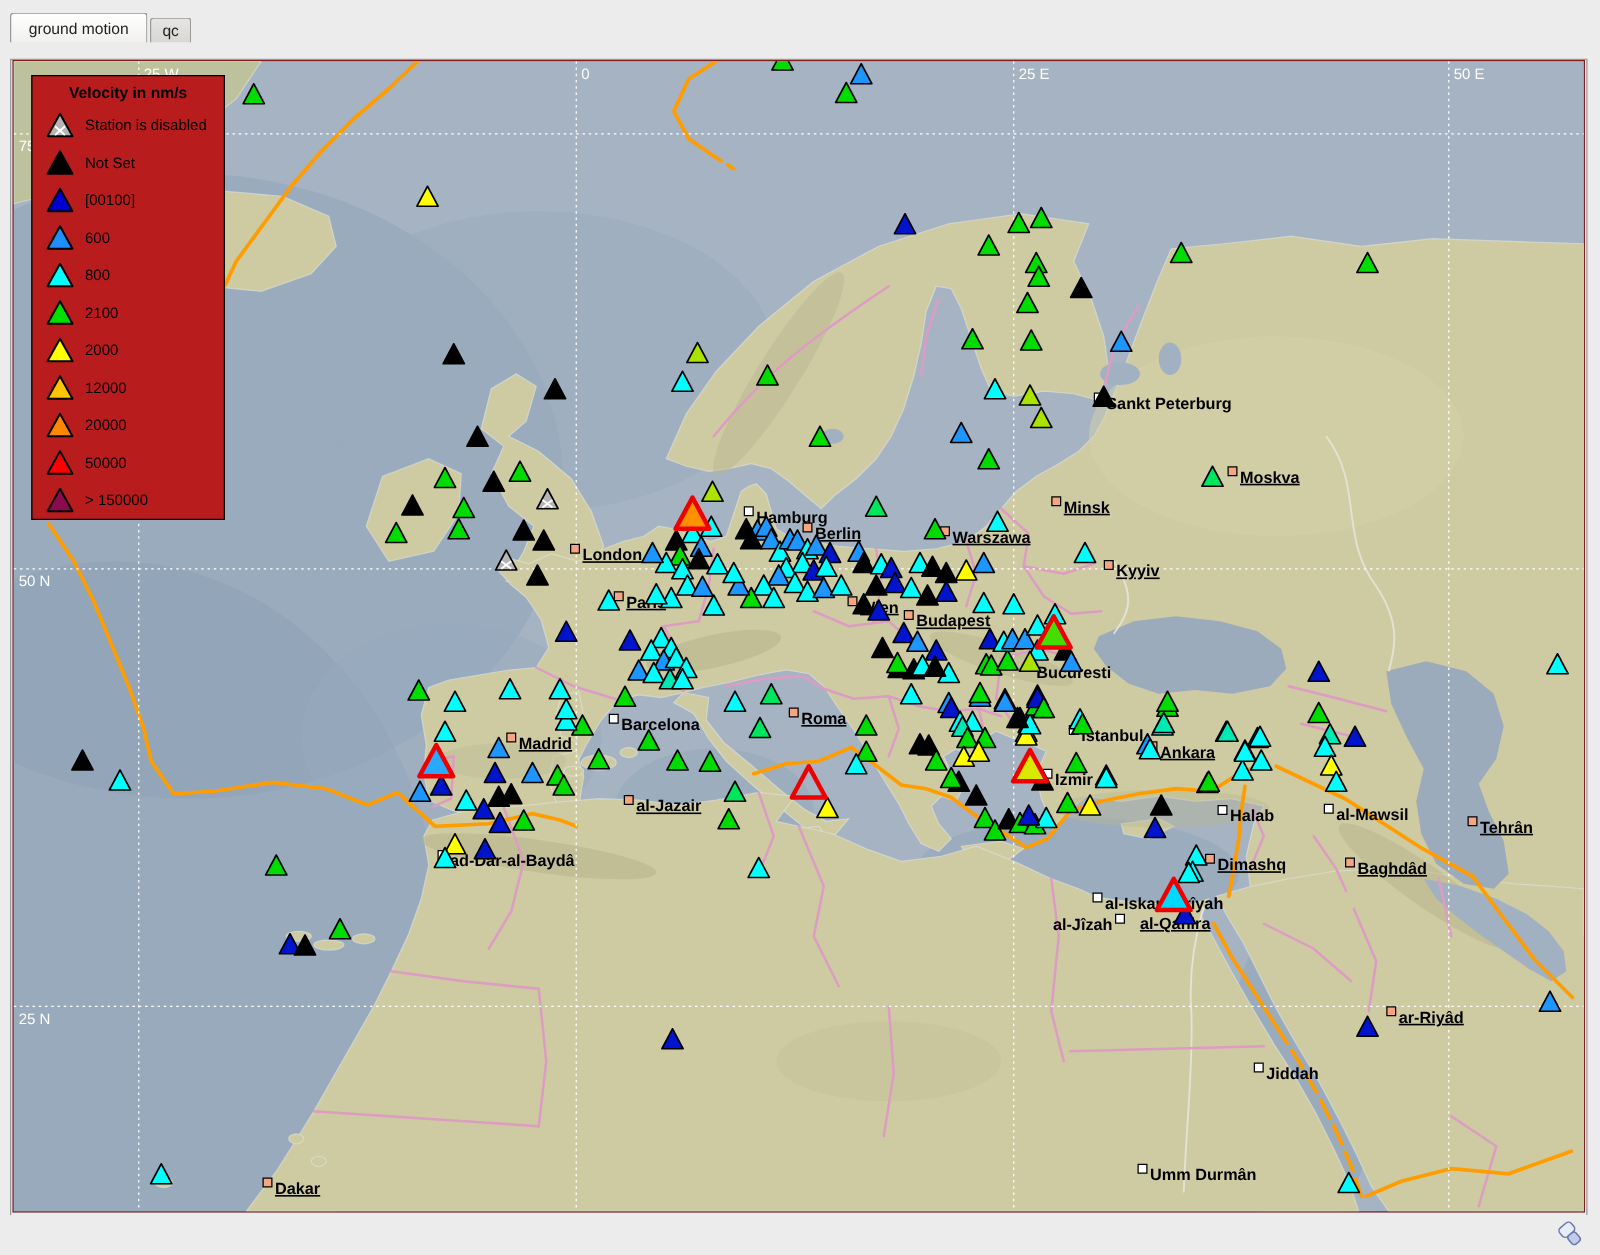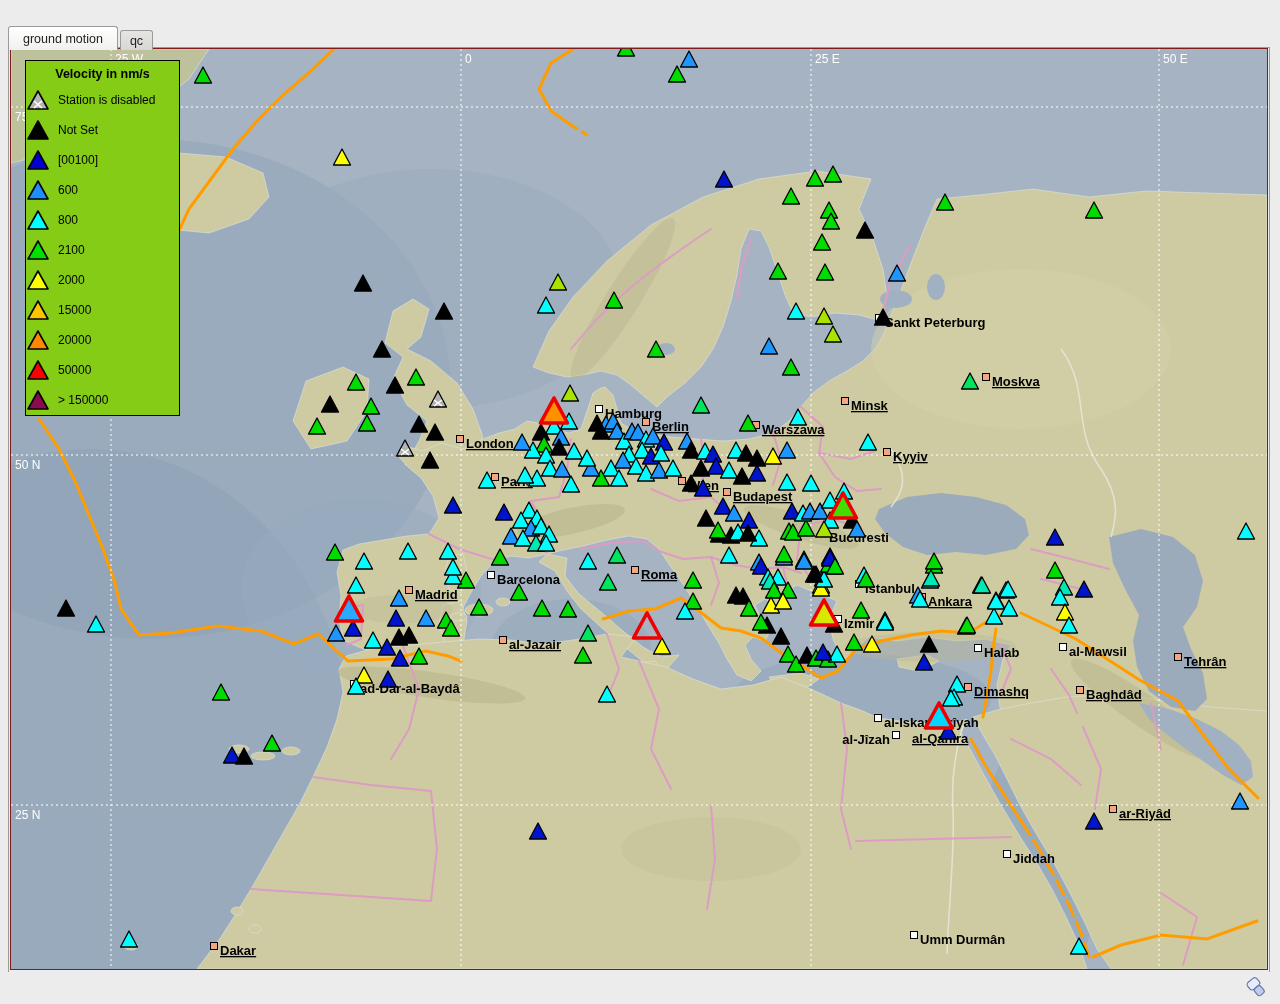--- a/index.html
+++ b/index.html
@@ -5,38 +5,38 @@
   html,body{margin:0;padding:0;}
   body{font-family:"Liberation Sans",sans-serif;background:#ececec;}
   #window{position:relative;width:1280px;height:1004px;background:#ececec;overflow:hidden;}
 
   
   #menubar{position:absolute;left:0;top:0;width:100%;height:24px;background:#ececec;}
   .menu-item{display:inline-block;padding:3px 10px 4px 10px;font-size:13px;color:#111;cursor:default;}
   .menu-item u{text-decoration:underline;}
 
   
-  #tabbar{position:absolute;left:8px;top:26px;height:22px;}
+  #tabbar{position:absolute;left:8px;top:10px;height:22px;}
   .tab{display:inline-block;position:relative;font-size:12.5px;color:#222;
        border:1px solid #9a9a9a;border-bottom:none;border-radius:3px 3px 0 0;
        background:linear-gradient(#fdfdfd,#eeedec);padding:4px 12px 3px 12px;margin-right:2px;}
   .tab.active{background:linear-gradient(#ffffff,#f1f0ee);padding:5px 14px 4px 14px;z-index:3;}
   .tab.inactive{background:linear-gradient(#e6e5e3,#d9d7d4);padding:3px 9px 2px 9px;top:2px;z-index:1;}
 
   
   #pane{position:absolute;left:8px;top:47px;width:1260px;height:924px;border:1px solid #9a9a9a;background:#ececec;}
 
   
   #map{position:absolute;left:10px;top:48px;width:1256px;height:920px;border:1px solid #7f1d1d;background:#a5b3c2;}
   #mapsvg{position:absolute;left:0;top:0;}
 
   
-  #legend{position:absolute;left:14px;top:11px;width:153px;background:#84cc16;border:1px solid #000;z-index:10;}
+  #legend{position:absolute;left:14px;top:11px;width:153px;background:#b91c1c;border:1px solid #000;z-index:10;}
   #legend .title{font-size:12.5px;font-weight:bold;text-align:center;padding:6px 0 4px 0;color:#000;}
-  .leg-row{display:flex;align-items:center;height:30px;text-align:center;}
+  .leg-row{display:flex;align-items:center;height:30px;padding-left:10px;text-align:center;}
   .leg-row svg{flex:0 0 24px;}
   .leg-label{font-size:12px;color:#000;margin-left:8px;white-space:nowrap;}
 
   
   #statusbar{position:absolute;left:0;top:972px;width:1280px;height:32px;background:#ececec;}
   #conn-icon{position:absolute;right:12px;top:4px;width:22px;height:24px;}
 
   svg text{font-family:"Liberation Sans",sans-serif;}
 </style>
 </head>
@@ -585,21 +585,21 @@
           <div class="leg-row">
             <svg width="24" height="22">
               <polygon points="12,2 2,20 22,20" fill="#ffff00" stroke="#000" stroke-width="1.6" stroke-linejoin="round"></polygon>
             </svg>
             <span class="leg-label">2000</span>
           </div>
           <div class="leg-row">
             <svg width="24" height="22">
               <polygon points="12,2 2,20 22,20" fill="#ffc400" stroke="#000" stroke-width="1.6" stroke-linejoin="round"></polygon>
             </svg>
-            <span class="leg-label">15000</span>
+            <span class="leg-label">12000</span>
           </div>
           <div class="leg-row">
             <svg width="24" height="22">
               <polygon points="12,2 2,20 22,20" fill="#ff8800" stroke="#000" stroke-width="1.6" stroke-linejoin="round"></polygon>
             </svg>
             <span class="leg-label">20000</span>
           </div>
           <div class="leg-row">
             <svg width="24" height="22">
               <polygon points="12,2 2,20 22,20" fill="#ff0000" stroke="#000" stroke-width="1.6" stroke-linejoin="round"></polygon>

